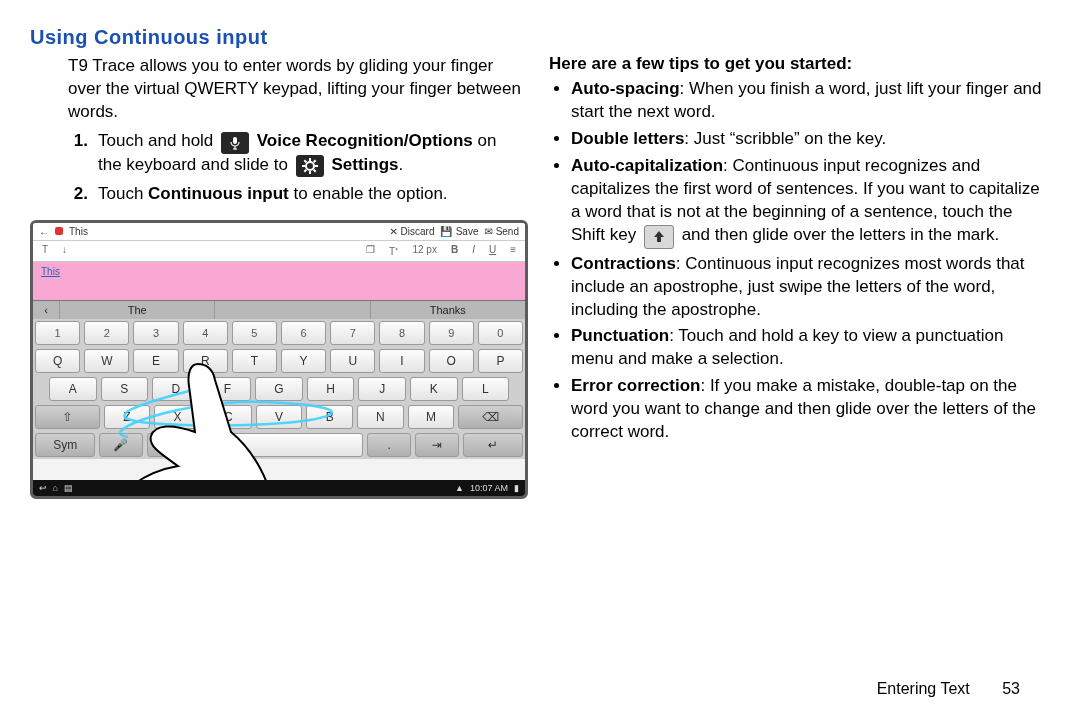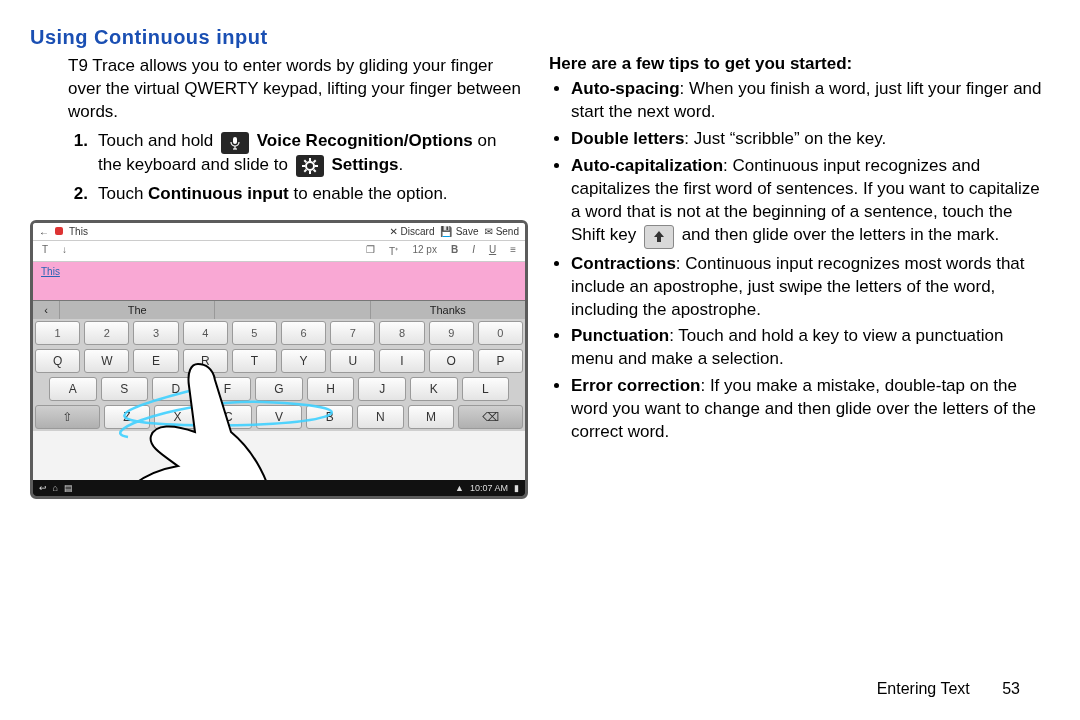--- a/index.html
+++ b/index.html
@@ -200,20 +200,29 @@
           <div class="key wide dark">⇧</div>
           <div class="key">Z</div>
             <div class="key">X</div>
             <div class="key">C</div>
             <div class="key">V</div>
             <div class="key">B</div>
             <div class="key">N</div>
             <div class="key">M</div>
           <div class="key wide dark">⌫</div>
         </div>
+        <div class="krow">
+          <div class="key wide dark">Sym</div>
+          <div class="key dark">🎤</div>
+          <div class="key dark">,</div>
+          <div class="key space"></div>
+          <div class="key dark">.</div>
+          <div class="key dark">⇥</div>
+          <div class="key wide dark">↵</div>
+        </div>
       </div>
       <svg class="trace" viewBox="0 0 380 90">
         <path d="M150 8 C 60 30, 20 45, 120 48 C 260 52, 330 30, 200 25 C 120 22, 30 55, 65 60" stroke="#3fd0ff" stroke-width="2.5" fill="none" opacity="0.9"></path>
       </svg>
       <svg class="hand" viewBox="0 0 170 160">
         <path d="M95 10 C 88 10 84 18 86 32 L92 78 C 70 70 52 70 48 82 C 45 92 58 100 75 112 C 40 118 12 140 10 160 L170 160 C 170 130 150 96 128 78 L112 26 C 110 14 102 10 95 10 Z" fill="#fff" stroke="#000" stroke-width="2"></path>
       </svg>
       <div class="statusbar">
         <span>↩</span>
         <span>⌂</span>

